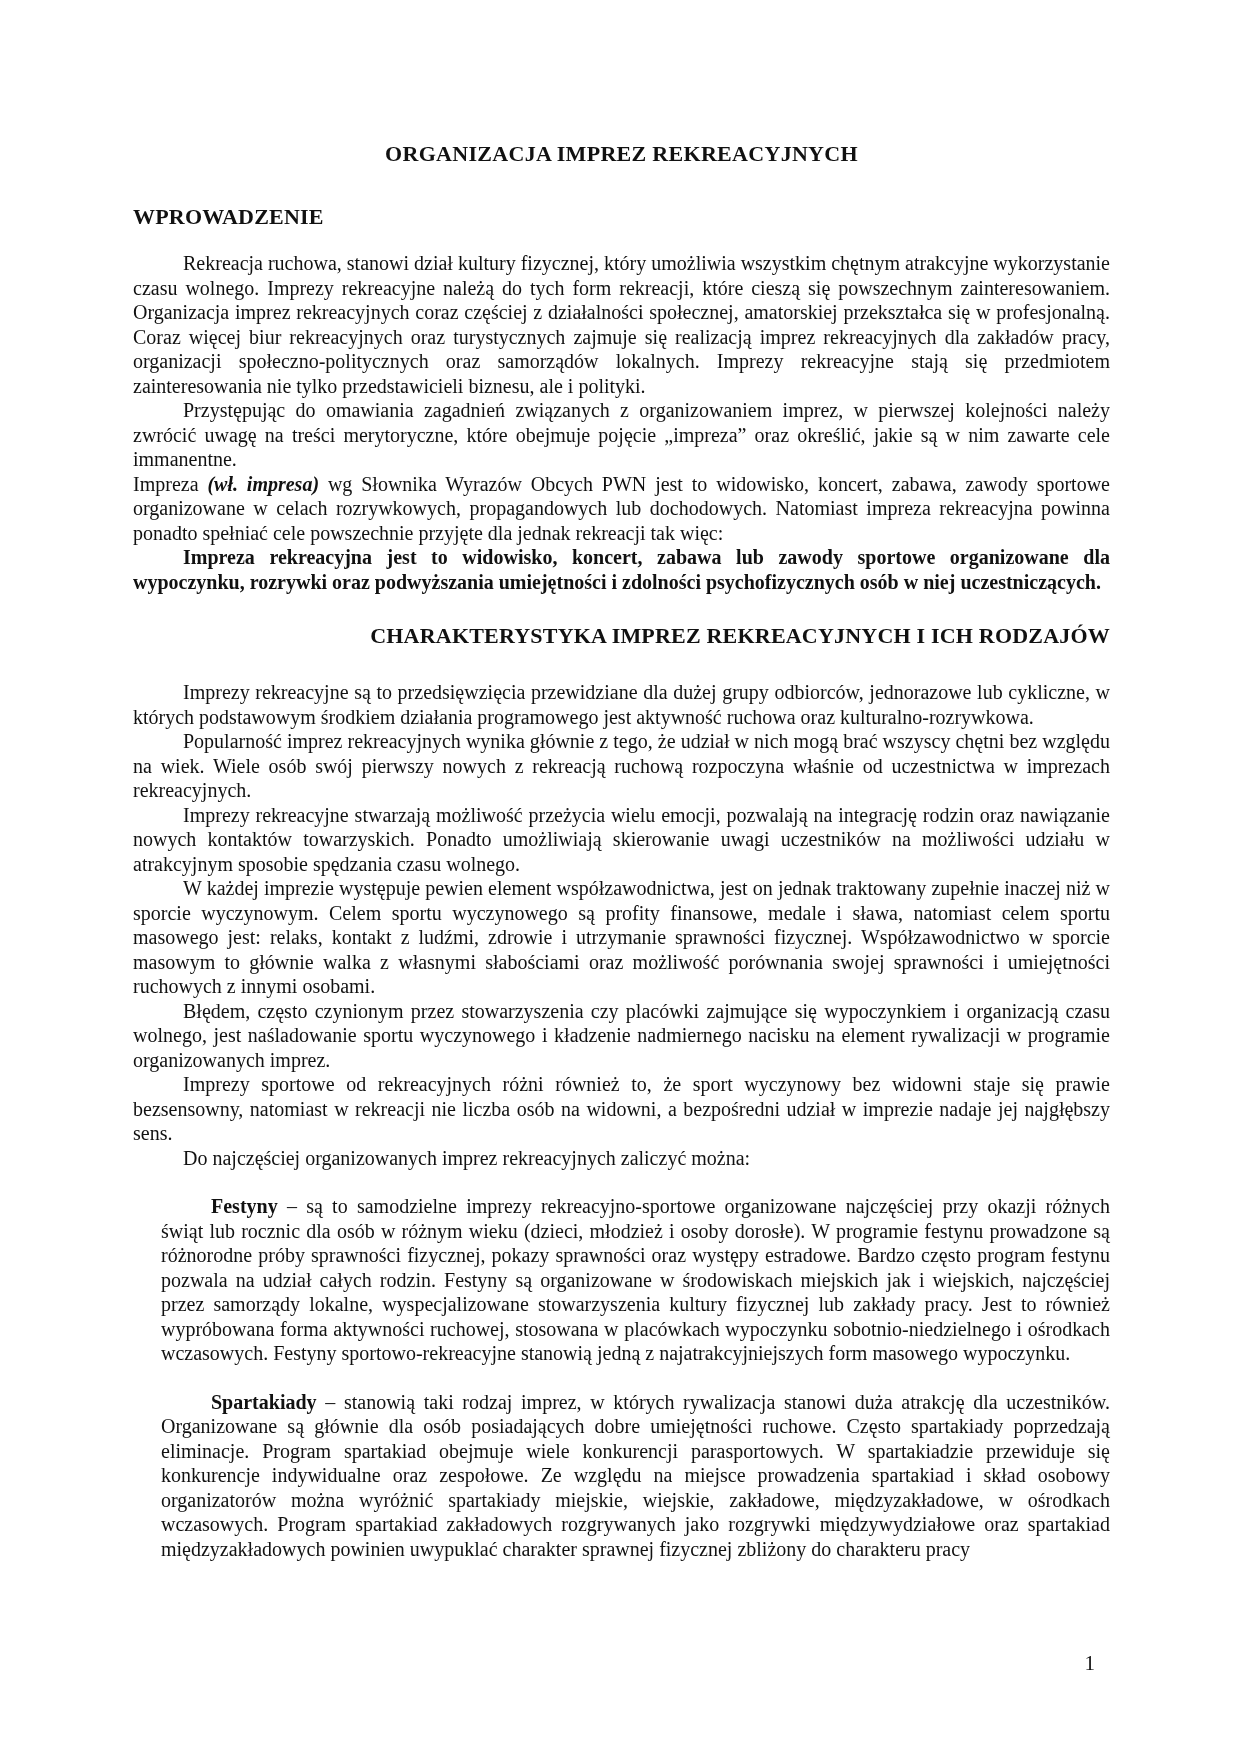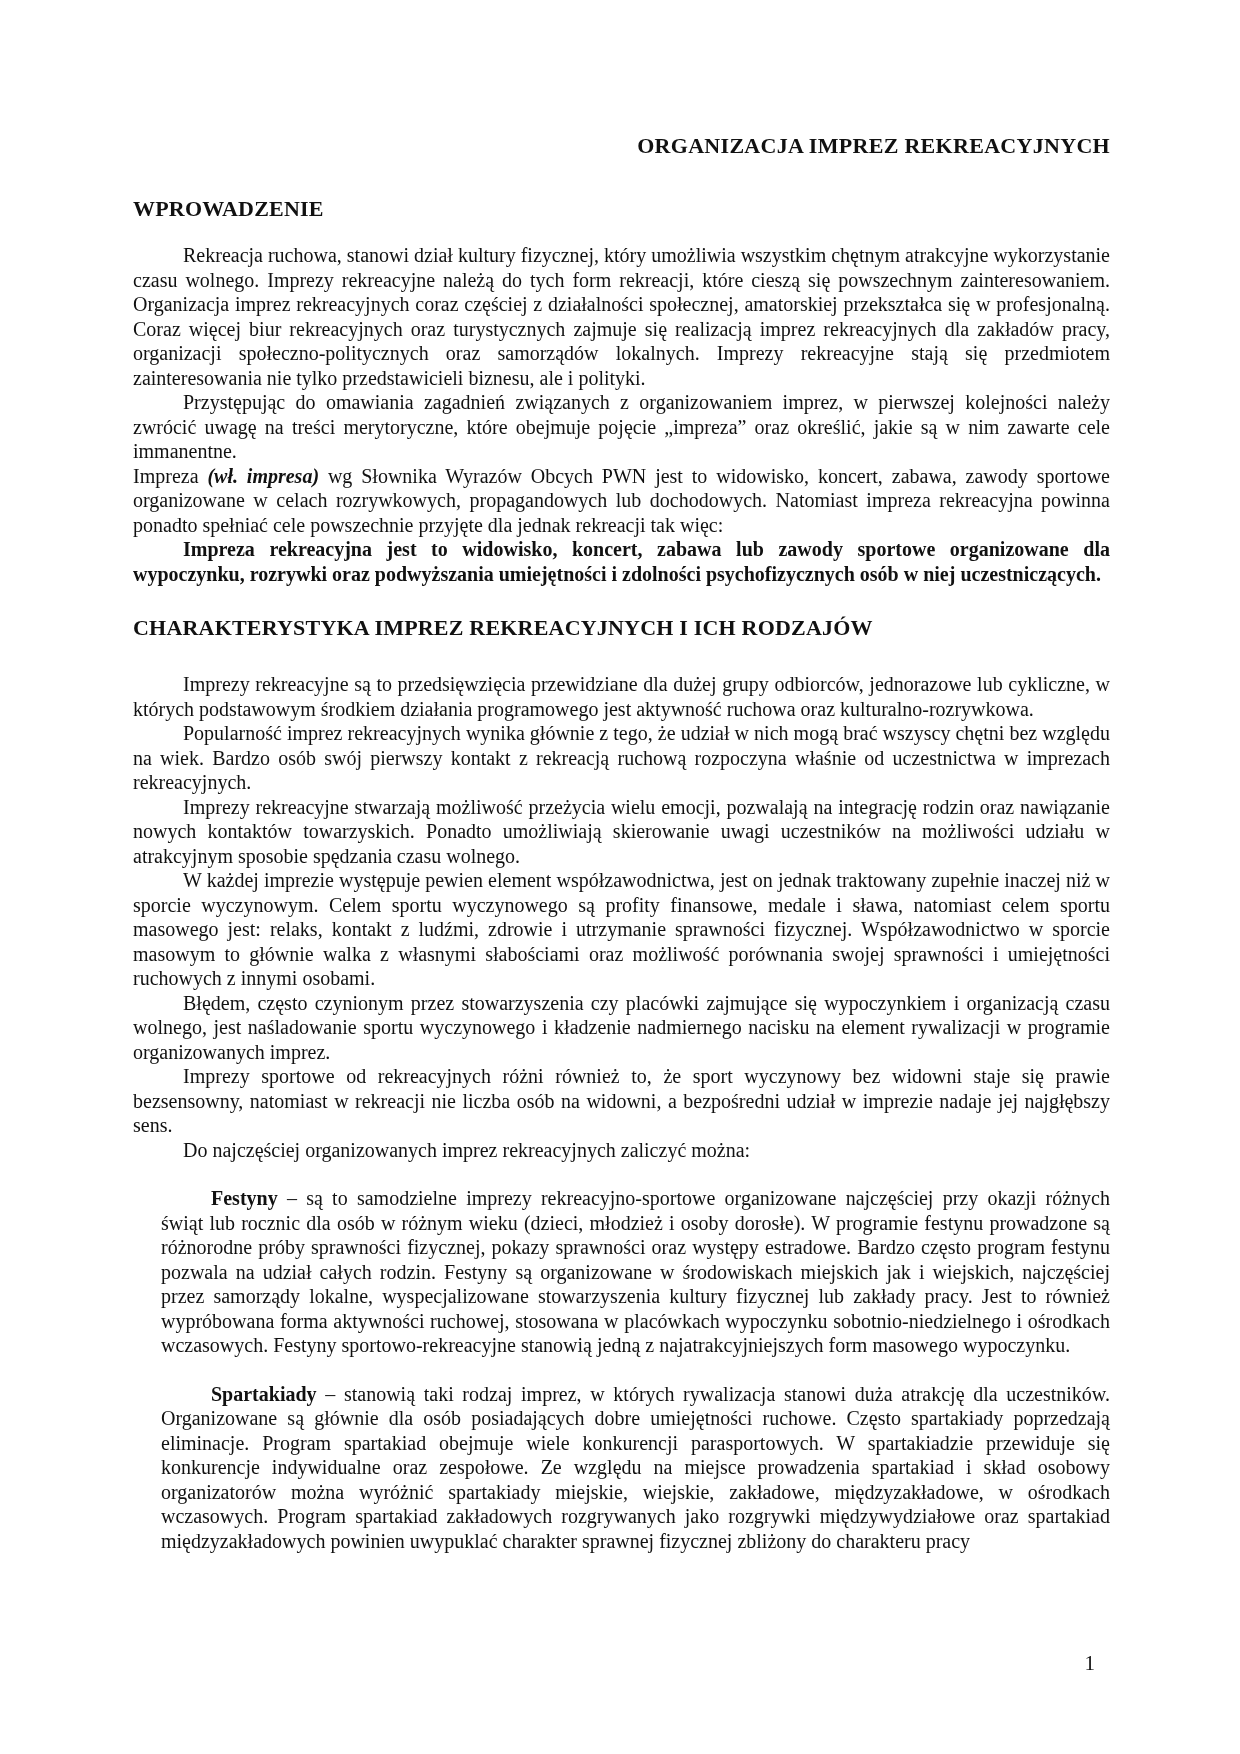--- a/index.html
+++ b/index.html
@@ -14,35 +14,36 @@
     background: #ffffff;
     color: #111111;
     font-family: "Liberation Serif", "DejaVu Serif", serif;
     overflow: hidden;
     box-sizing: border-box;
     padding: 128px 130px 0 133px;
   }
   .doc-title {
     font-size: 22px;
     font-weight: bold;
-    text-align: right;
+    text-align: center;
     letter-spacing: 0.3px;
     line-height: 27px;
-    margin: 4px 0 36px 0;
+    margin: 12px 0 36px 0;
   }
   .section-heading {
     font-size: 22px;
     font-weight: bold;
     line-height: 28px;
     margin: 0 0 20px 0;
     letter-spacing: 0.2px;
   }
   .doc-section + .doc-section .section-heading {
     margin-top: 28px;
     margin-bottom: 30px;
+    text-align: right;
   }
   .para {
     margin: 0;
     font-size: 20px;
     line-height: 24.5px;
     text-align: justify;
   }
   .para.indent { text-indent: 50px; }
   .para.bold { font-weight: bold; }
   .para.space-before { margin-top: 24px; margin-left: 28px; }
@@ -72,21 +73,21 @@
           <p class="para indent"><span class="">Rekreacja ruchowa, stanowi dział kultury fizycznej, który umożliwia wszystkim chętnym atrakcyjne wykorzystanie czasu wolnego. Imprezy rekreacyjne należą do tych form rekreacji, które cieszą się powszechnym zainteresowaniem. Organizacja imprez rekreacyjnych coraz częściej z działalności społecznej, amatorskiej przekształca się w profesjonalną. Coraz więcej biur rekreacyjnych oraz turystycznych zajmuje się realizacją imprez rekreacyjnych dla zakładów pracy, organizacji społeczno-politycznych oraz samorządów lokalnych. Imprezy rekreacyjne stają się przedmiotem zainteresowania nie tylko przedstawicieli biznesu, ale i polityki.</span></p>
           <p class="para indent"><span class="">Przystępując do omawiania zagadnień związanych z organizowaniem imprez, w pierwszej kolejności należy zwrócić uwagę na treści merytoryczne, które obejmuje pojęcie „impreza” oraz określić, jakie są w nim zawarte cele immanentne.</span></p>
           <p class="para"><span class="">Impreza </span><span class="seg-b seg-i">(wł. impresa)</span><span class=""> wg Słownika Wyrazów Obcych PWN jest to widowisko, koncert, zabawa, zawody sportowe organizowane w celach rozrywkowych, propagandowych lub dochodowych. Natomiast impreza rekreacyjna powinna ponadto spełniać cele powszechnie przyjęte dla jednak rekreacji tak więc:</span></p>
           <p class="para indent bold"><span class="seg-b ">Impreza rekreacyjna jest to widowisko, koncert, zabawa lub zawody sportowe organizowane dla wypoczynku, rozrywki oraz podwyższania umiejętności i zdolności psychofizycznych osób w niej uczestniczących.</span></p>
         </div>
   </section>
       <section class="doc-section">
     <h2 class="section-heading">CHARAKTERYSTYKA IMPREZ REKREACYJNYCH I ICH RODZAJÓW</h2>
     <div class="section-paragraphs">
           <p class="para indent"><span class="">Imprezy rekreacyjne są to przedsięwzięcia przewidziane dla dużej grupy odbiorców, jednorazowe lub cykliczne, w których podstawowym środkiem działania programowego jest aktywność ruchowa oraz kulturalno-rozrywkowa.</span></p>
-          <p class="para indent"><span class="">Popularność imprez rekreacyjnych wynika głównie z tego, że udział w nich mogą brać wszyscy chętni bez względu na wiek. Bardzo osób swój pierwszy kontakt z rekreacją ruchową rozpoczyna właśnie od uczestnictwa w imprezach rekreacyjnych.</span></p>
+          <p class="para indent"><span class="">Popularność imprez rekreacyjnych wynika głównie z tego, że udział w nich mogą brać wszyscy chętni bez względu na wiek. Wiele osób swój pierwszy nowych z rekreacją ruchową rozpoczyna właśnie od uczestnictwa w imprezach rekreacyjnych.</span></p>
           <p class="para indent"><span class="">Imprezy rekreacyjne stwarzają możliwość przeżycia wielu emocji, pozwalają na integrację rodzin oraz nawiązanie nowych kontaktów towarzyskich. Ponadto umożliwiają skierowanie uwagi uczestników na możliwości udziału w atrakcyjnym sposobie spędzania czasu wolnego.</span></p>
           <p class="para indent"><span class="">W każdej imprezie występuje pewien element współzawodnictwa, jest on jednak traktowany zupełnie inaczej niż w sporcie wyczynowym. Celem sportu wyczynowego są profity finansowe, medale i sława, natomiast celem sportu masowego jest: relaks, kontakt z ludźmi, zdrowie i utrzymanie sprawności fizycznej. Współzawodnictwo w sporcie masowym to głównie walka z własnymi słabościami oraz możliwość porównania swojej sprawności i umiejętności ruchowych z innymi osobami.</span></p>
           <p class="para indent"><span class="">Błędem, często czynionym przez stowarzyszenia czy placówki zajmujące się wypoczynkiem i organizacją czasu wolnego, jest naśladowanie sportu wyczynowego i kładzenie nadmiernego nacisku na element rywalizacji w programie organizowanych imprez.</span></p>
           <p class="para indent"><span class="">Imprezy sportowe od rekreacyjnych różni również to, że sport wyczynowy bez widowni staje się prawie bezsensowny, natomiast w rekreacji nie liczba osób na widowni, a bezpośredni udział w imprezie nadaje jej najgłębszy sens.</span></p>
           <p class="para indent"><span class="">Do najczęściej organizowanych imprez rekreacyjnych zaliczyć można:</span></p>
           <p class="para indent space-before"><span class="seg-b ">Festyny</span><span class=""> – są to samodzielne imprezy rekreacyjno-sportowe organizowane najczęściej przy okazji różnych świąt lub rocznic dla osób w różnym wieku (dzieci, młodzież i osoby dorosłe). W programie festynu prowadzone są różnorodne próby sprawności fizycznej, pokazy sprawności oraz występy estradowe. Bardzo często program festynu pozwala na udział całych rodzin. Festyny są organizowane w środowiskach miejskich jak i wiejskich, najczęściej przez samorządy lokalne, wyspecjalizowane stowarzyszenia kultury fizycznej lub zakłady pracy. Jest to również wypróbowana forma aktywności ruchowej, stosowana w placówkach wypoczynku sobotnio-niedzielnego i ośrodkach wczasowych. Festyny sportowo-rekreacyjne stanowią jedną z najatrakcyjniejszych form masowego wypoczynku.</span></p>
           <p class="para indent space-before"><span class="seg-b ">Spartakiady</span><span class=""> – stanowią taki rodzaj imprez, w których rywalizacja stanowi duża atrakcję dla uczestników. Organizowane są głównie dla osób posiadających dobre umiejętności ruchowe. Często spartakiady poprzedzają eliminacje. Program spartakiad obejmuje wiele konkurencji parasportowych. W spartakiadzie przewiduje się konkurencje indywidualne oraz zespołowe. Ze względu na miejsce prowadzenia spartakiad i skład osobowy organizatorów można wyróżnić spartakiady miejskie, wiejskie, zakładowe, międzyzakładowe, w ośrodkach wczasowych. Program spartakiad zakładowych rozgrywanych jako rozgrywki międzywydziałowe oraz spartakiad międzyzakładowych powinien uwypuklać charakter sprawnej fizycznej zbliżony do charakteru pracy</span></p>
         </div>
   </section>
     </div>

